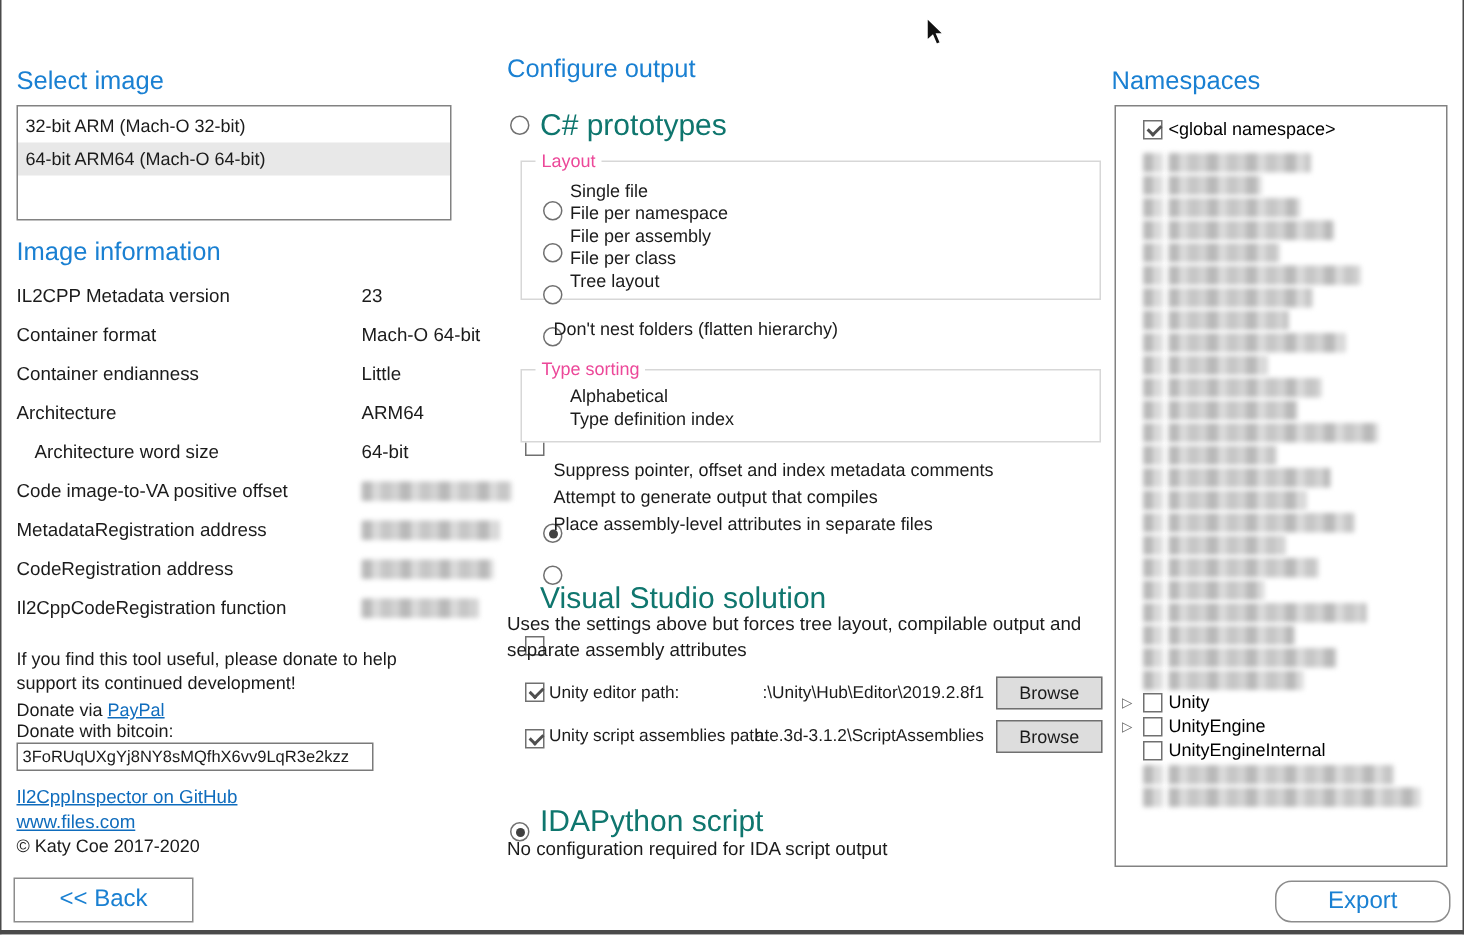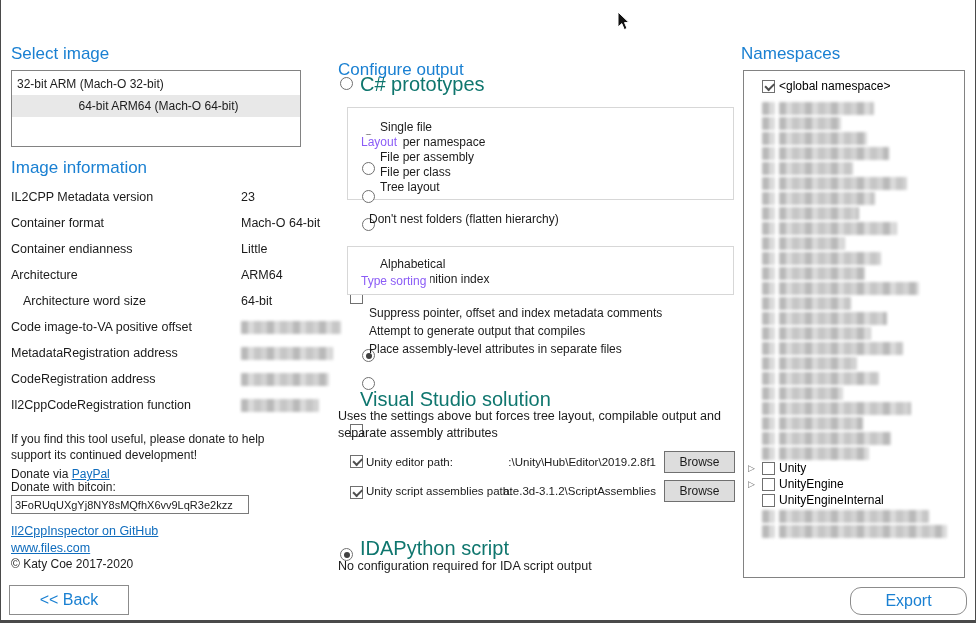--- a/index.html
+++ b/index.html
@@ -17,38 +17,38 @@
   .winbtn.max { font-size:11px; }
   .abs { position:absolute; }
   .hdr { color:#1a80d2; font-size:17px; white-space:nowrap; }
   .ghdr { color:#0f766e; font-size:20px; white-space:nowrap; }
   .txt { font-size:12.5px; color:#1b1b1b; white-space:nowrap; }
   .small { font-size:12px; color:#1b1b1b; white-space:nowrap; }
   .tiny { font-size:11.5px; color:#1b1b1b; white-space:nowrap; }
   .link { color:#0f6cbd; text-decoration:underline; font-size:12.5px; white-space:nowrap; cursor:pointer; }
   .listbox { border:1px solid #828282; background:#fff; }
   .li { height:22px; line-height:22px; padding-left:5px; font-size:12px; color:#1b1b1b; white-space:nowrap; }
-  .li.sel { background:#e8e8e8;text-align:center; }
+  .li.sel { background:#e8e8e8; }
   .redact { display:inline-block; height:13px; border-radius:1px; filter:blur(1.6px);
             background:repeating-linear-gradient(90deg,#b9b9b9 0 7px,#dadada 7px 13px,#c6c6c6 13px 20px,#d2d2d2 20px 26px); }
   .redact-cb { display:inline-block; width:13px; height:13px; flex:0 0 13px; }
   .input { border:1px solid #7a7a7a; background:#fff; font-family:"Liberation Sans","DejaVu Sans",sans-serif;
            font-size:11px; color:#1b1b1b; padding:1px 3px; }
   .btn-big { background:#fff; border:1px solid #8c8c8c; color:#1a80d2; font-size:16px;
              display:flex; align-items:center; justify-content:center; cursor:pointer; }
   .browse { background:#dddddd; border:1px solid #707070; font-size:12px; color:#1b1b1b;
             display:flex; align-items:center; justify-content:center; cursor:pointer; }
   .radio { width:13px; height:13px; border:1px solid #707070; border-radius:50%; background:#fff; position:relative; }
   .radio.sel::after { content:''; position:absolute; left:2.5px; top:2.5px; width:6px; height:6px;
                       border-radius:50%; background:#404040; }
   .cb { width:13px; height:13px; border:1px solid #707070; background:#fff; position:relative; flex:0 0 13px; }
   .cb.checked::after { content:''; position:absolute; left:2px; top:2px; width:7px; height:3.5px;
                        border-left:2px solid #4f4f4f; border-bottom:2px solid #4f4f4f; transform:rotate(-45deg); }
   .groupbox { border:1px solid #d7d7d7; background:#fff; }
-  .gblabel { font-size:12px; color:#8b5cf6; background:#fff; padding:0 4px; z-index:2; white-space:nowrap;margin-top:35px; }
+  .gblabel { font-size:12px; color:#ec4899; background:#fff; padding:0 4px; z-index:2; white-space:nowrap; }
   .nsbox { border:1px solid #828282; background:#fff; position:absolute; }
   .ns-row { position:absolute; left:4px; height:14px; display:flex; align-items:center; gap:4px; }
   .sp { width:10px; flex:0 0 10px; }
   .exp { width:10px; flex:0 0 10px; font-size:9px; color:#6e6e6e; line-height:14px; }
   .nslabel { font-size:12px; color:#000; white-space:nowrap; }
   .wrap { white-space:normal; }
 </style>
 </head>
 <body>
 
@@ -93,21 +93,21 @@
   </div>
   <div class="abs small" style="left:10px; top:480px;">Donate with bitcoin:</div>
   <input class="abs input" style="left: 10px; top: 495px; width: 238px; height: 19px;" readonly="" value="3FoRUqUXgYj8NY8sMQfhX6vv9LqR3e2kzz">
 
   <div class="abs link" style="left:10px; top:524px;">Il2CppInspector on GitHub</div>
   <div class="abs link" style="left:10px; top:541px;">www.files.com</div>
   <div class="abs small" style="left:10px; top:557px;">© Katy Coe 2017-2020</div>
 
   <div class="abs btn-big" style="left:8px; top:585px; width:120px; height:30px;">&lt;&lt; Back</div>
 
-  <div class="abs hdr" style="left:337px; top:60px;">Configure output</div>
+  <div class="abs hdr" style="left:337px; top:36px;">Configure output</div>
 
   <div class="abs radio" style="left:339px; top:77px;"></div>
   <div class="abs ghdr" style="left:359px; top:73px;">C# prototypes</div>
 
   <div class="abs groupbox" style="left:346px; top:107px; width:387px; height:93px;"></div>
   <div class="abs gblabel" style="left:356px; top:100px;">Layout</div>
   <div class="abs radio" style="left:361px; top:121px;"></div>
   <div class="abs small" style="left:379px; top:120px;">Single file</div>
   <div class="abs radio" style="left:361px; top:136px;"></div>
   <div class="abs small" style="left:379px; top:135px;">File per namespace</div>

